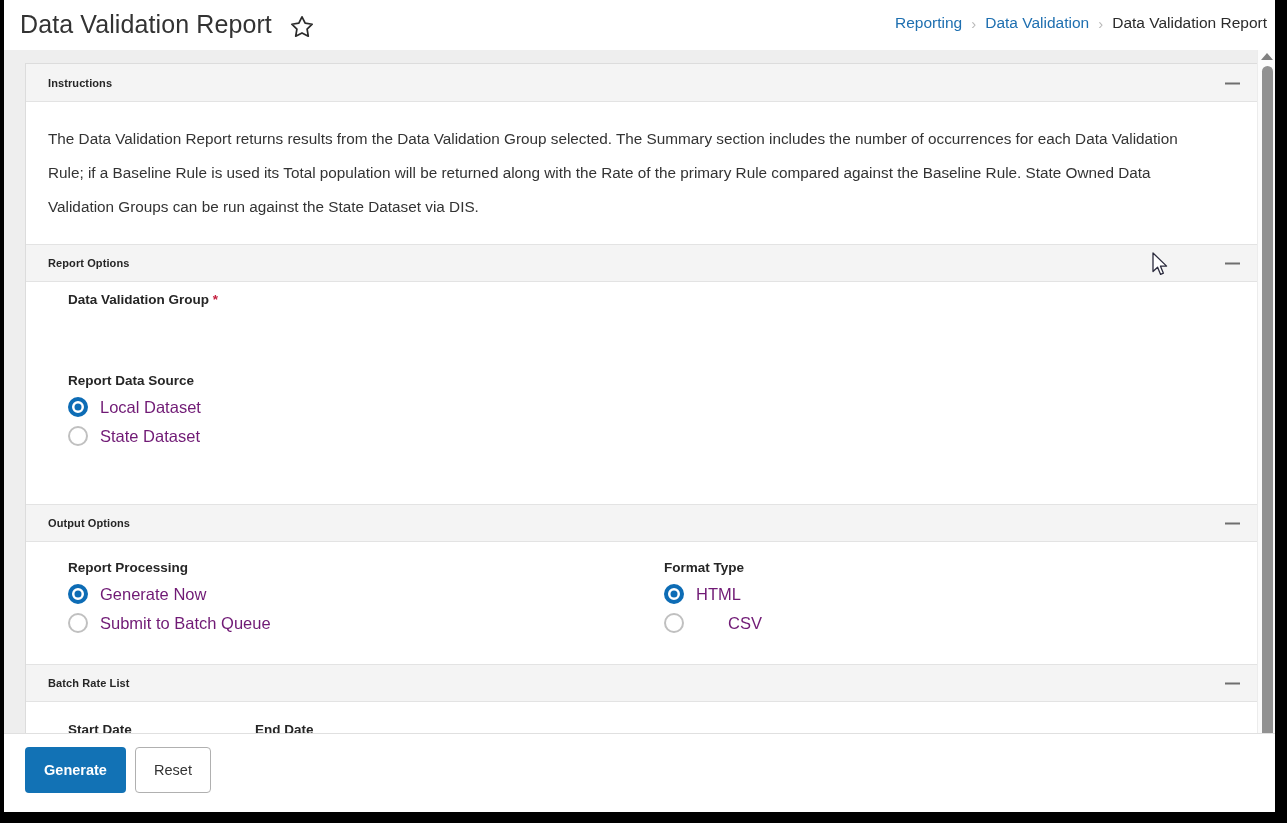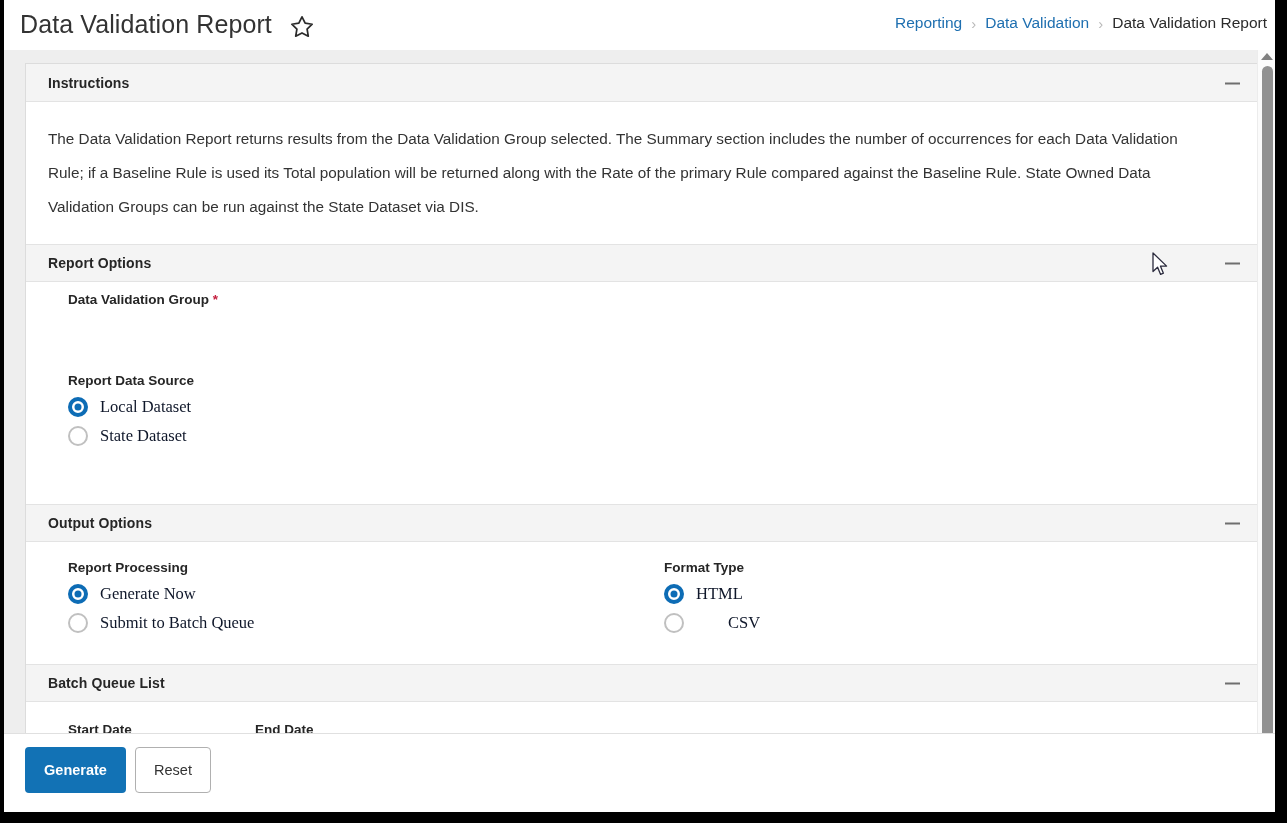--- a/index.html
+++ b/index.html
@@ -97,21 +97,21 @@
     background: #f4f4f4;
     border-bottom: 1px solid #e3e3e3;
     border-top: 1px solid #e3e3e3;
     display: flex;
     align-items: center;
     cursor: pointer;
   }
   .section-header:first-child { border-top: none; }
   .section-title {
     margin-left: 22px;
-    font-size: 14px;
+    font-size: 11px;
     font-weight: bold;
     color: #262626;
     letter-spacing: 0.1px;
   }
   .collapse-icon {
     position: absolute;
     right: 21px; top: 50%;
     transform: translateY(-50%);
     width: 15px; height: 15px;
     cursor: pointer;
@@ -203,23 +203,22 @@
     position: absolute;
     left: 50%; top: 50%;
     transform: translate(-50%, -50%);
     width: 7px; height: 7px;
     border-radius: 50%;
     background: #0d6cb5;
   }
   .radio-label {
     margin-left: 12px;
     font-size: 16.5px;
-    color: #0f172a;
+    color: #701a75;
     white-space: nowrap;
-    font-family: Liberation Serif, serif;
   }
 
   
   #output-options-body { height: 122px; position: relative; }
 
   
   #batch-body { height: 56px; position: relative; }
   .col-head {
     position: absolute;
     font-size: 13.5px;
@@ -383,21 +382,21 @@
           <span class="radio-label">HTML</span>
         </div>
 
         <div class="radio-row" style="left:638px; top:71px;gap:32px;">
           <span class="radio-mark"></span>
           <span class="radio-label">CSV</span>
         </div>
       </div>
 
       <div class="section-header">
-        <span class="section-title">Batch Queue List</span>
+        <span class="section-title">Batch Rate List</span>
         <span class="collapse-icon"></span>
       </div>
       <div class="section-body" id="batch-body">
         <div class="col-head" style="left:42px; top:20px;">Start Date</div>
         <div class="col-head" style="left:229px; top:20px;">End Date</div>
       </div>
     </div>
 
     <div id="scrollbar">
       <span id="scroll-up-arrow"></span>

